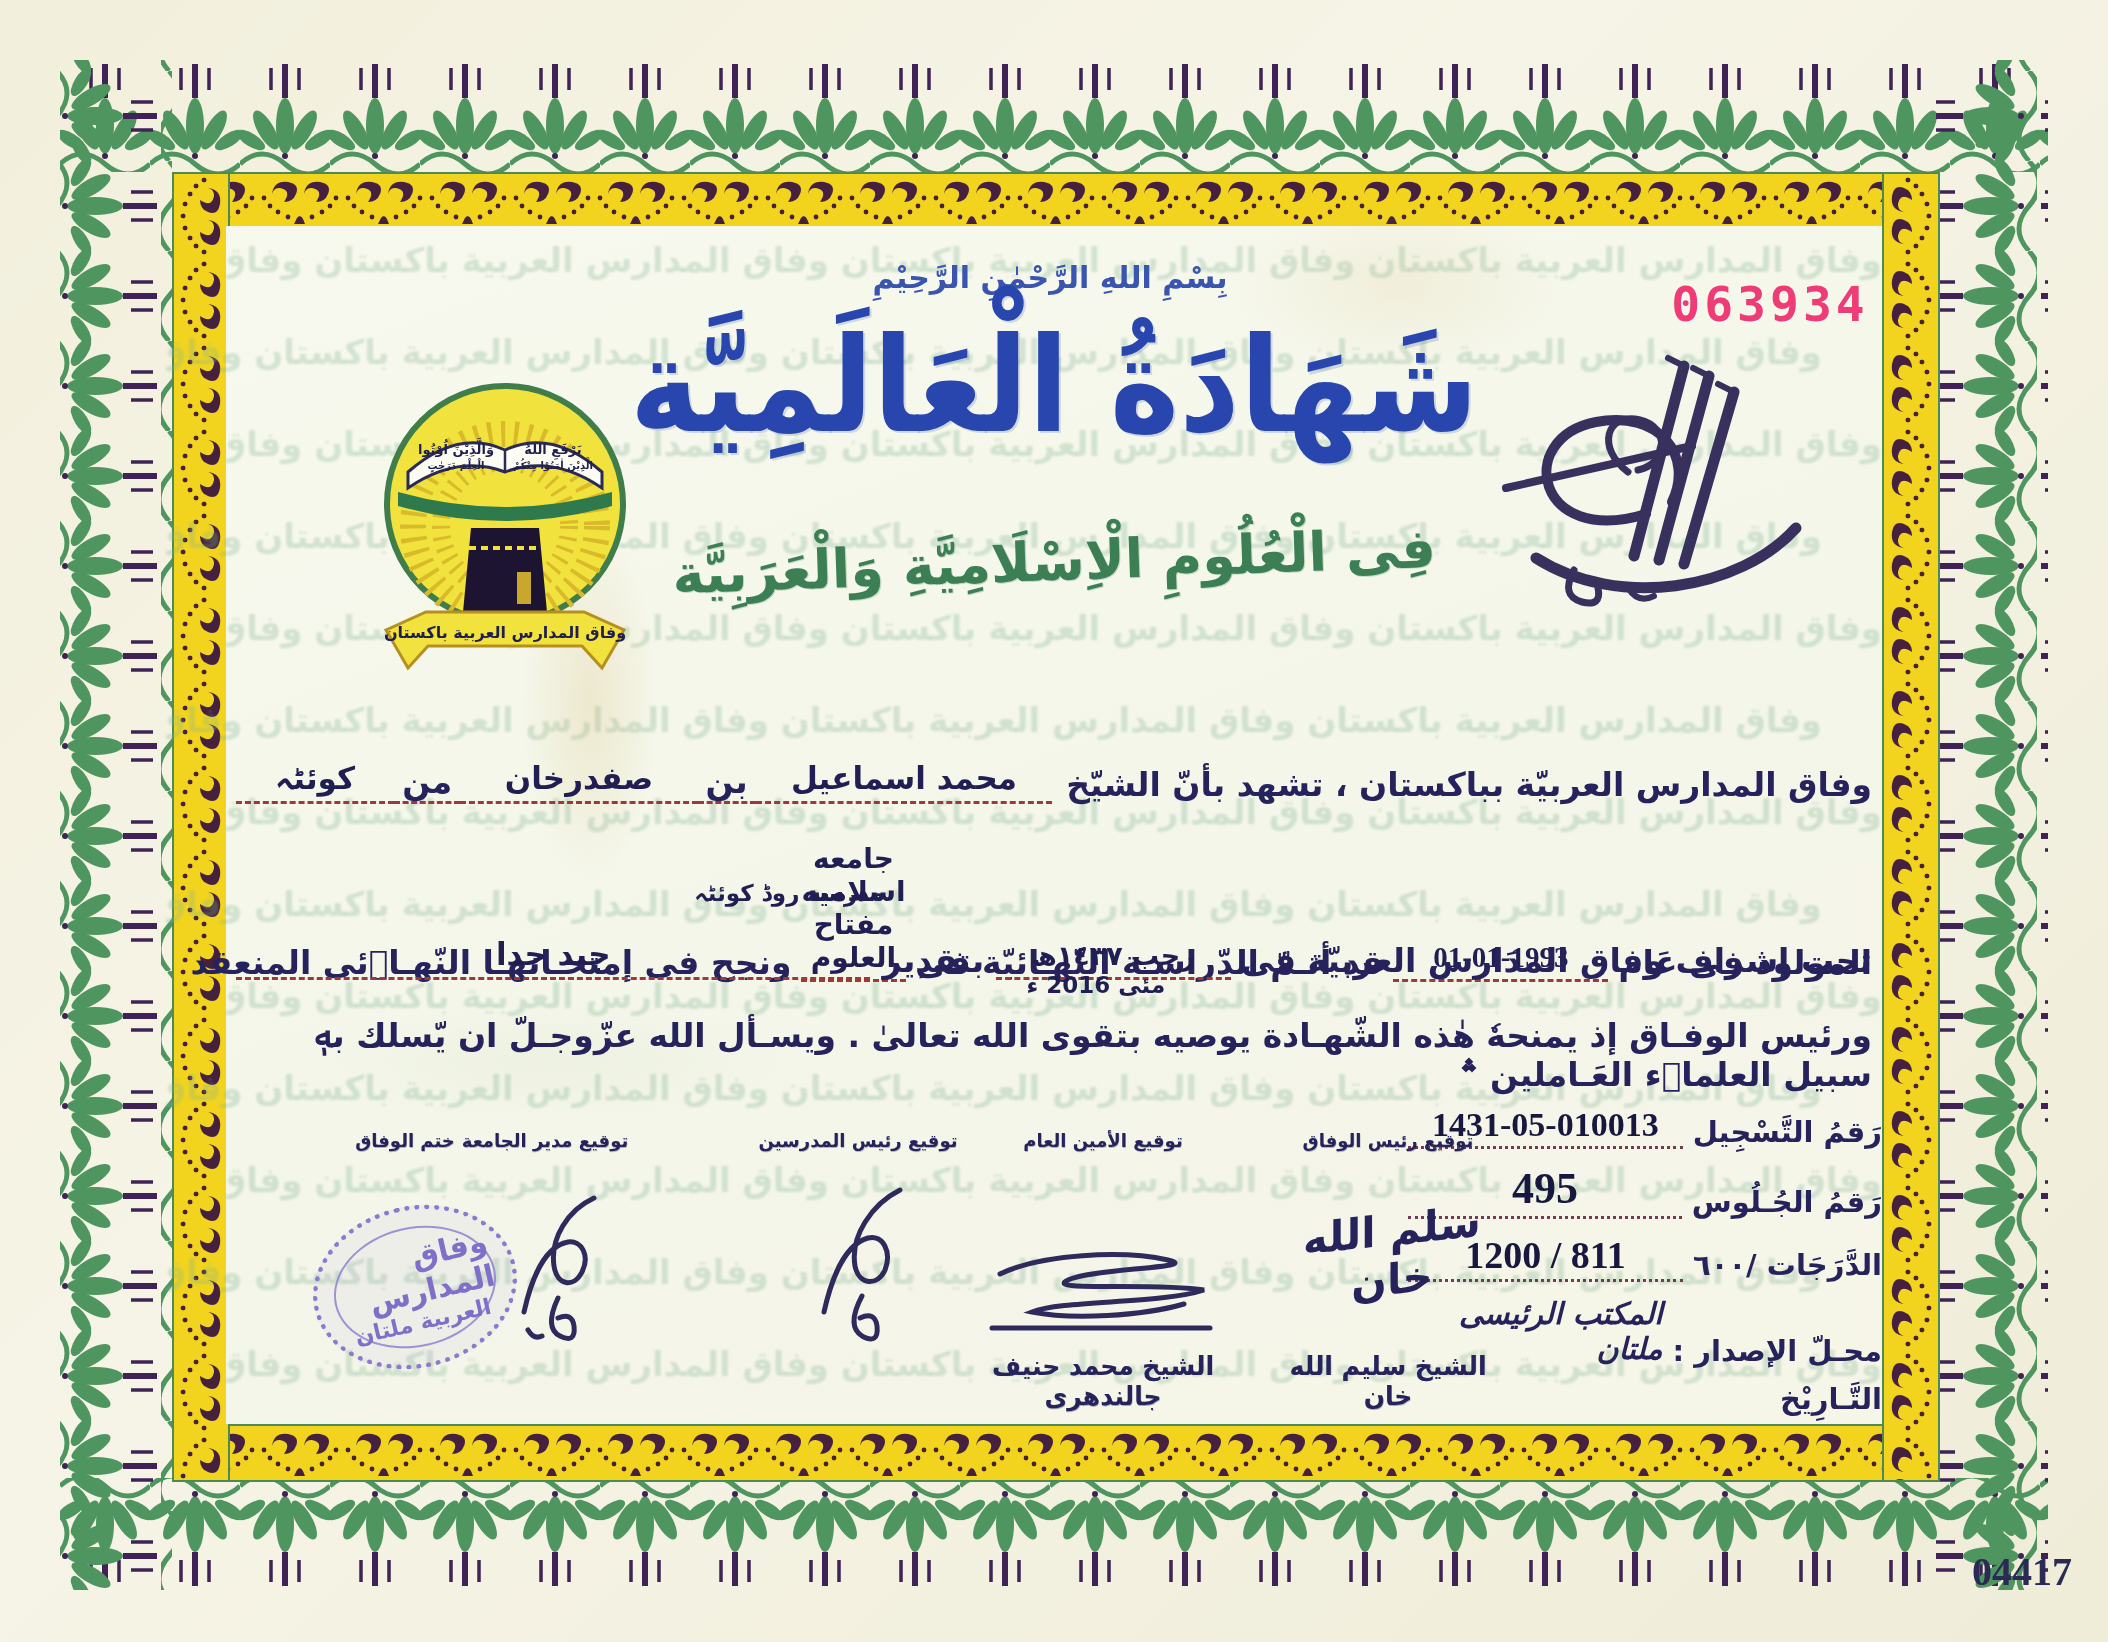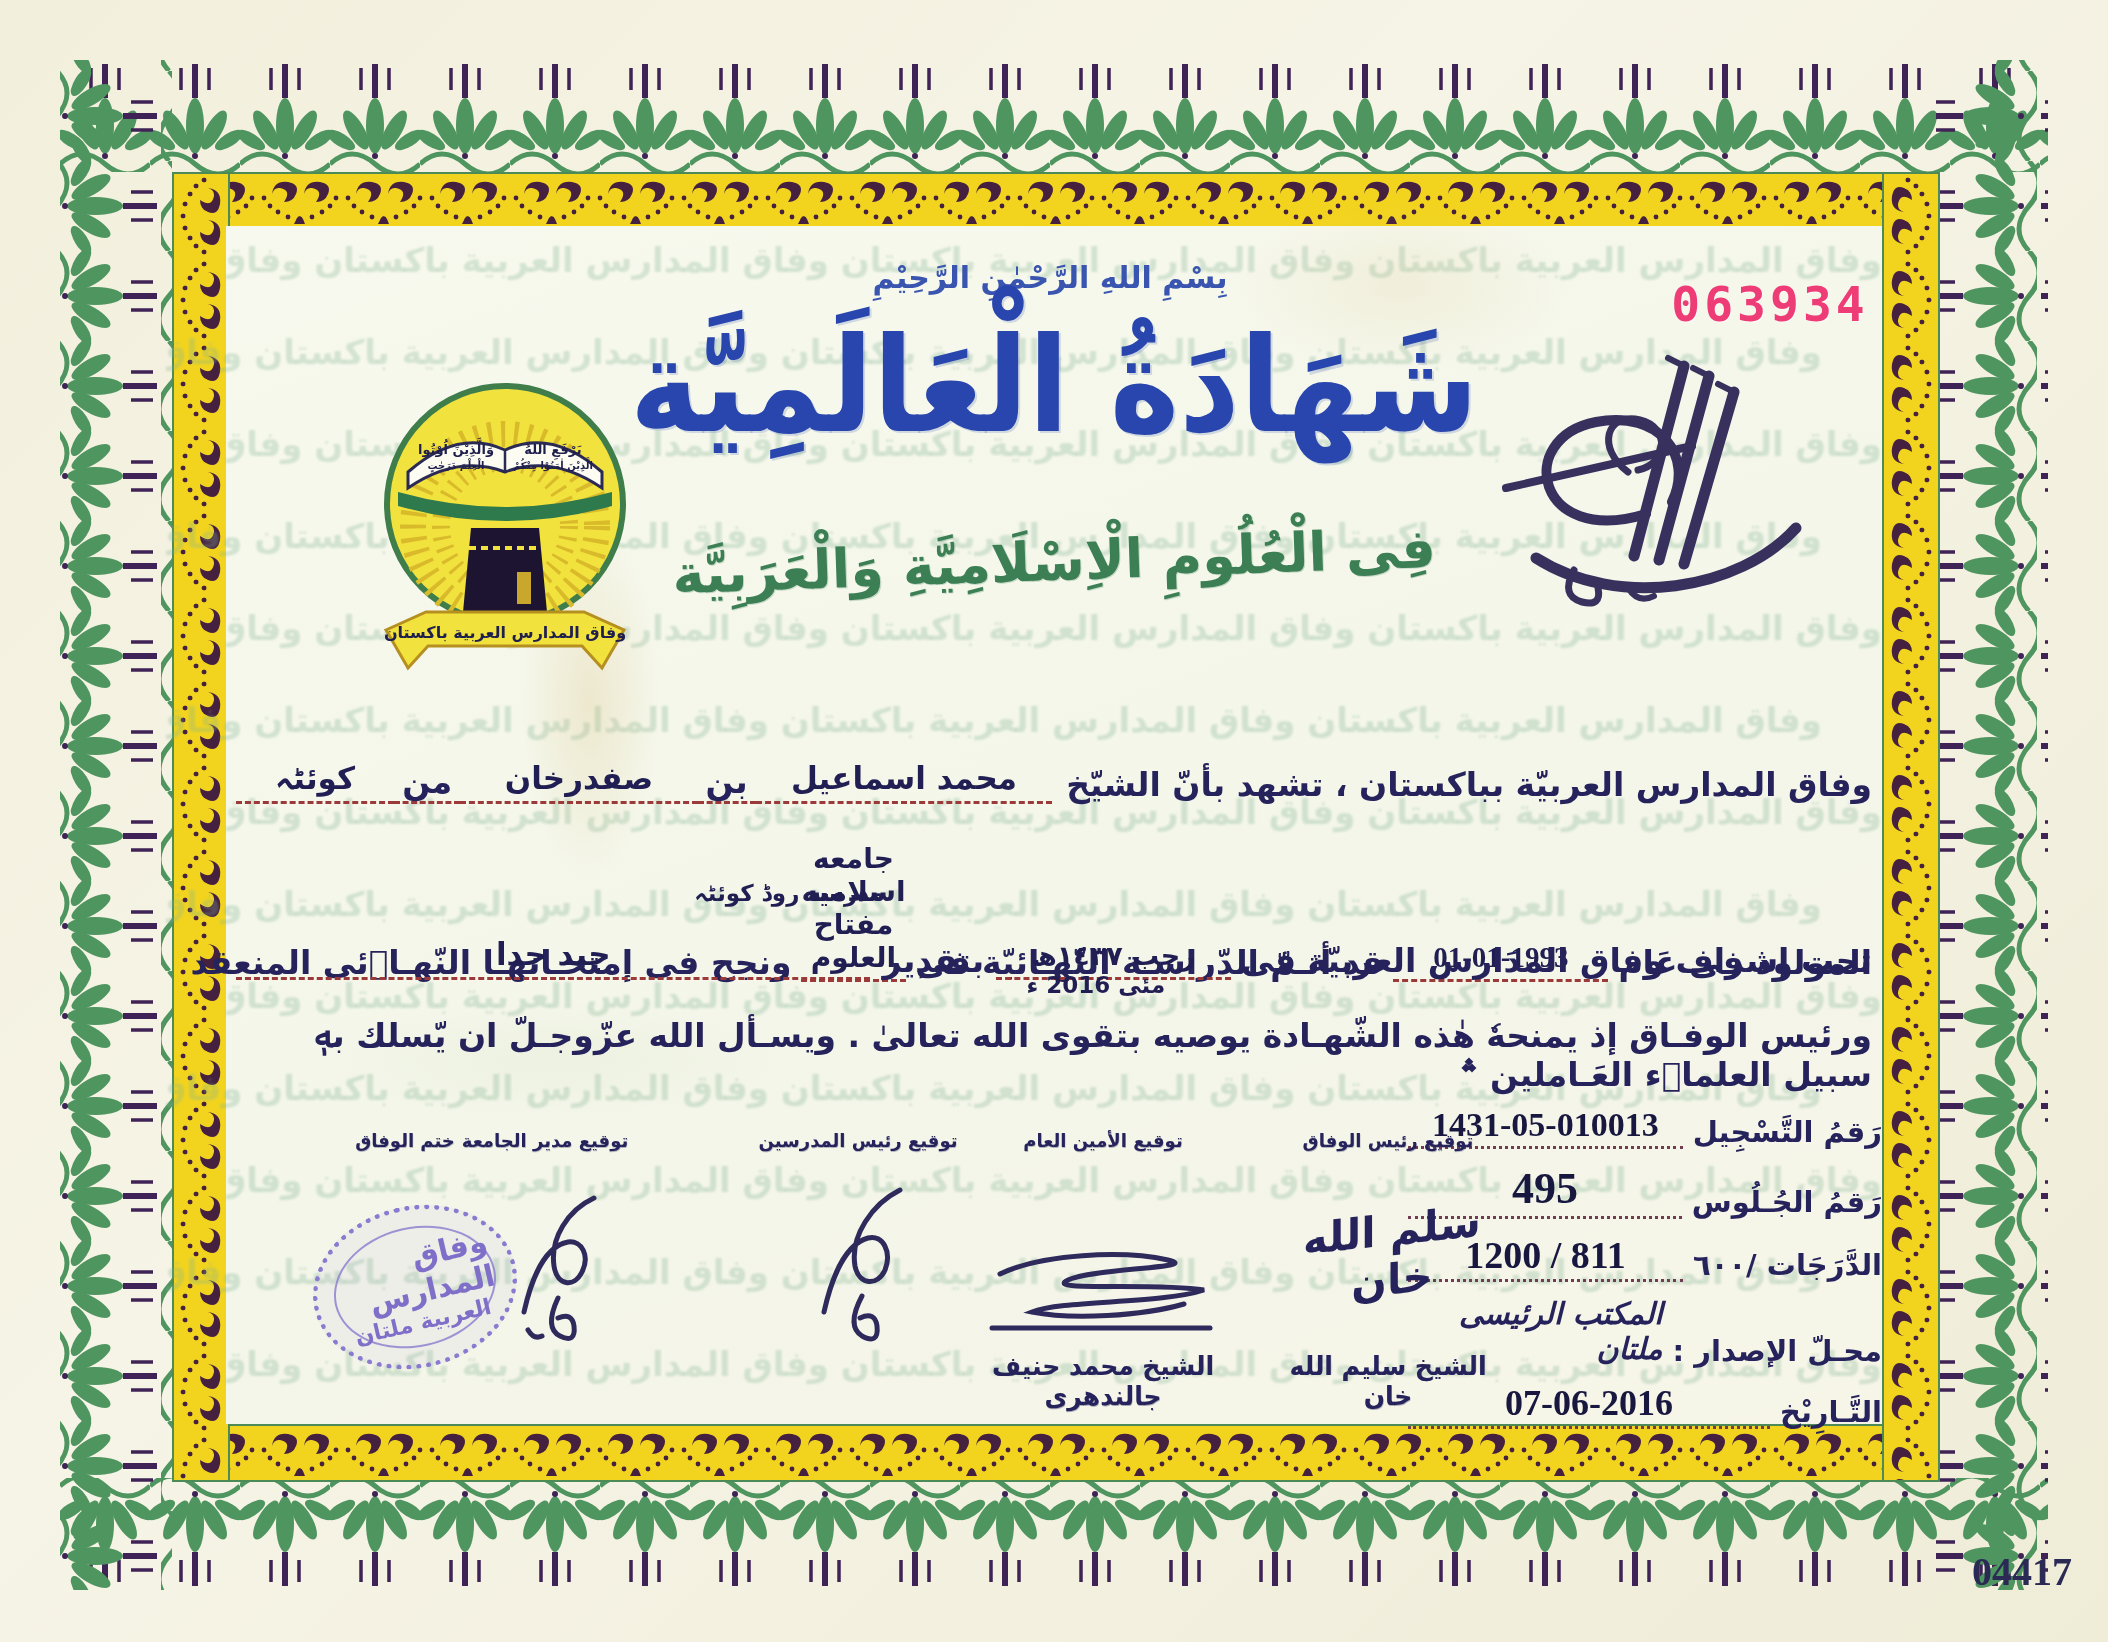--- a/index.html
+++ b/index.html
@@ -356,21 +356,20 @@
     <div class="det-row">
       <span class="det-label">الدَّرَجَات /٦٠٠</span>
       <span class="det-value v-marks">811 / 1200</span>
     </div>
     <div class="det-row">
       <span class="det-label">محـلّ الإصدار :</span>
       <span class="det-value v-issue">المكتب الرئيسى ملتان</span>
     </div>
     <div class="det-row">
       <span class="det-label">التَّـارِيْخ</span>
-      <span class="det-value v-date">07-06-2016</span>
     </div>
   </div>
 
   <div class="abs sig-label" style="left:300px;width:210px">ختم الوفاق</div>
   <div class="abs sig-label" style="left:440px;width:210px">توقيع مدير الجامعة</div>
   <div class="abs sig-label" style="left:748px;width:220px">توقيع رئيس المدرسين</div>
   <div class="abs sig-label" style="left:993px;width:220px">توقيع الأمين العام</div>
   <div class="abs sig-label" style="left:1278px;width:220px">توقيع رئيس الوفاق</div>
 
   <svg class="abs" style="left:498px;top:1180px" width="126" height="172" viewBox="0 0 126 172">

